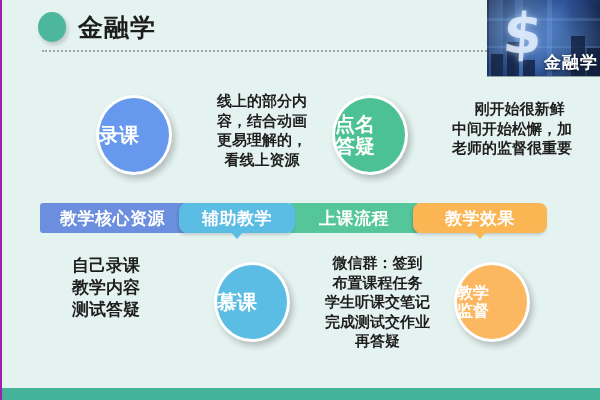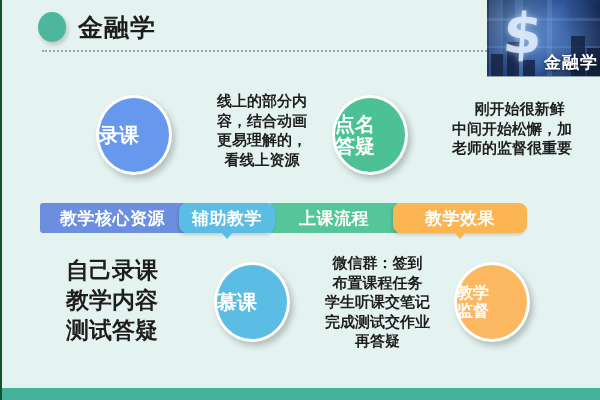--- a/index.html
+++ b/index.html
@@ -10,21 +10,21 @@
   body {
     font-family: "DejaVu Sans", "Liberation Sans", sans-serif;
     background: #ffffff;
   }
   .slide {
     position: relative;
     width: 600px;
     height: 400px;
     background: #e4f2f0;
     box-sizing: border-box;
-    border-left: 2px solid #14532d;
+    border-left: 2px solid #a21caf;
     overflow: hidden;
   }
 
   
   .title-row {
     position: absolute;
     left: 36px;
     top: 12px;
     display: flex;
     align-items: center;
@@ -121,21 +121,21 @@
   
   .tblock {
     position: absolute;
     text-align: center;
     color: #1e1e1e;
     font-weight: bold;
     line-height: 1.30;
   }
   .t-top-left  { left: 190px; top: 92px;  width: 140px; font-size: 15px; }
   .t-top-right { left: 425px; top: 100px; width: 170px; font-size: 15px; }
-  .t-bot-left  { left: 40px;  top: 256px; width: 140px; font-size: 23px; }
+  .t-bot-left  { left: 34px;  top: 256px; width: 140px; font-size: 17px; font-family: Liberation Mono, monospace; }
   .t-bot-mid   { left: 298px; top: 254px; width: 155px; font-size: 15px; }
 
   
   .bar-row {
     position: absolute;
     left: 38px;
     top: 203px;
     width: 547px;
     height: 30px;
     display: flex;
@@ -146,21 +146,21 @@
     display: flex;
     align-items: center;
     justify-content: center;
     color: #ffffff;
     font-weight: bold;
     font-size: 17px;
     letter-spacing: 0.5px;
     box-sizing: border-box;
   }
   .seg.s0 { width: 145px; background: #6b8ede; border-radius: 3px 0 0 3px; }
-  .seg.s1 { width: 96px; background: #5bbce4; border-radius: 8px; margin-left: -6px; box-shadow: -1px 2px 3px rgba(0,0,0,0.15); z-index: 3; text-align: center; }
+  .seg.s1 { width: 116px; background: #5bbce4; border-radius: 8px; margin-left: -6px; box-shadow: -1px 2px 3px rgba(0,0,0,0.15); z-index: 3; text-align: center; }
   .seg.s2 { width: 130px; background: #55c59a; margin-left: -6px; border-radius: 3px; z-index: 2; }
   .seg.s3 { width: 134px; background: #fbb552; margin-left: -6px; border-radius: 8px; box-shadow: -1px 2px 3px rgba(0,0,0,0.15); z-index: 4; }
   .seg .nub {
     position: absolute;
     bottom: -6px;
     left: 50%;
     margin-left: -6px;
     width: 0; height: 0;
     border-left: 6px solid transparent;
     border-right: 6px solid transparent;

